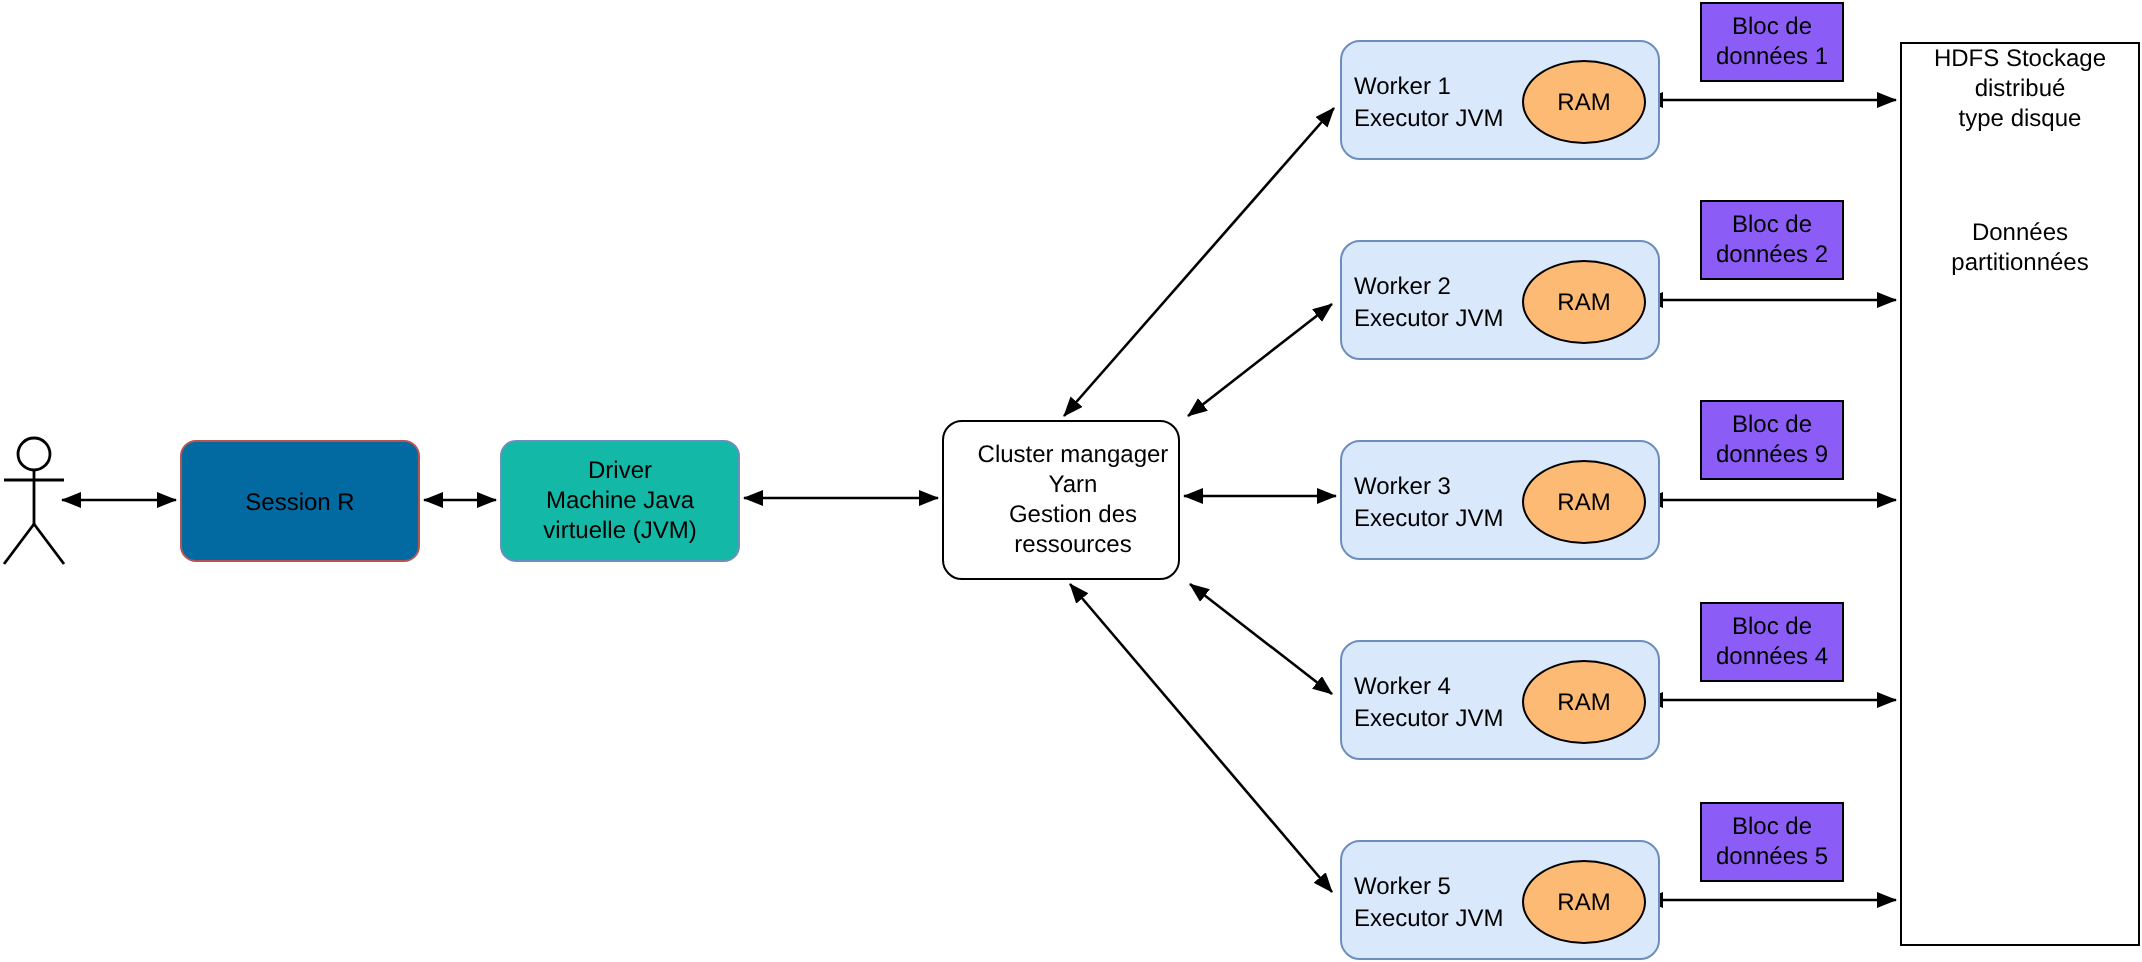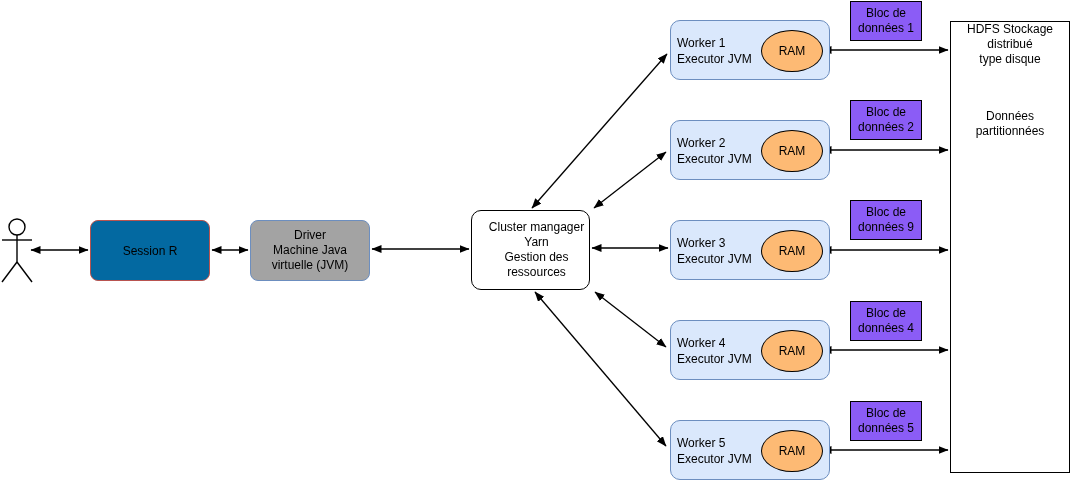--- a/index.html
+++ b/index.html
@@ -4,21 +4,21 @@
 <style>
   html,body{margin:0;padding:0;background:#ffffff;}
   #canvas{position:relative;width:1071px;height:481px;background:#ffffff;
           font-family:"Liberation Sans",sans-serif;font-size:12px;color:#000;overflow:hidden;}
   #wires{position:absolute;left:0;top:0;width:1071px;height:481px;}
   .box{position:absolute;box-sizing:border-box;background:#fff;border:1px solid #000;}
   .bulle{left:70px;top:120px;width:320px;height:261px;border-radius:30px;text-align:center;padding-top:20px;line-height:16px;}
   .session{left:90px;top:220px;width:120px;height:61px;border-radius:8px;
            background:#0369a1;border:1px solid #b85450;display:flex;align-items:center;justify-content:center;}
   .driver{left:250px;top:220px;width:120px;height:61px;border-radius:8px;
-          background:#a3a3a3;border:1px solid #6c8ebf;display:flex;flex-direction:column;align-items:center;justify-content:center;line-height:15px;text-align:center;}
+          background:#14b8a6;border:1px solid #6c8ebf;display:flex;flex-direction:column;align-items:center;justify-content:center;line-height:15px;text-align:center;}
   .cluster{left:471px;top:210px;width:119px;height:80px;border-radius:10px;
            display:flex;flex-direction:column;align-items:center;justify-content:center;line-height:15px;text-align:center;padding-left:12px;}
   .worker{position:absolute;left:670px;width:160px;height:60px;border-radius:10px;box-sizing:border-box;
           background:#dae8fc;border:1px solid #6c8ebf;}
   .worker .wlabel{position:absolute;left:6px;top:14px;line-height:16px;}
   .ram{position:absolute;left:90px;top:9px;width:60px;height:40px;border-radius:50%;
        background:#fdba74;border:1px solid #000;display:flex;align-items:center;justify-content:center;}
   .bloc{position:absolute;left:850px;width:72px;height:40px;box-sizing:border-box;background:#8b5cf6;border:1px solid #000;
         display:flex;flex-direction:column;align-items:center;justify-content:center;line-height:15px;text-align:center;}
   .hdfs{left:950px;top:21px;width:120px;height:452px;display:flex;flex-direction:column;align-items:center;justify-content:flex-start;text-align:center;line-height:15px;}

